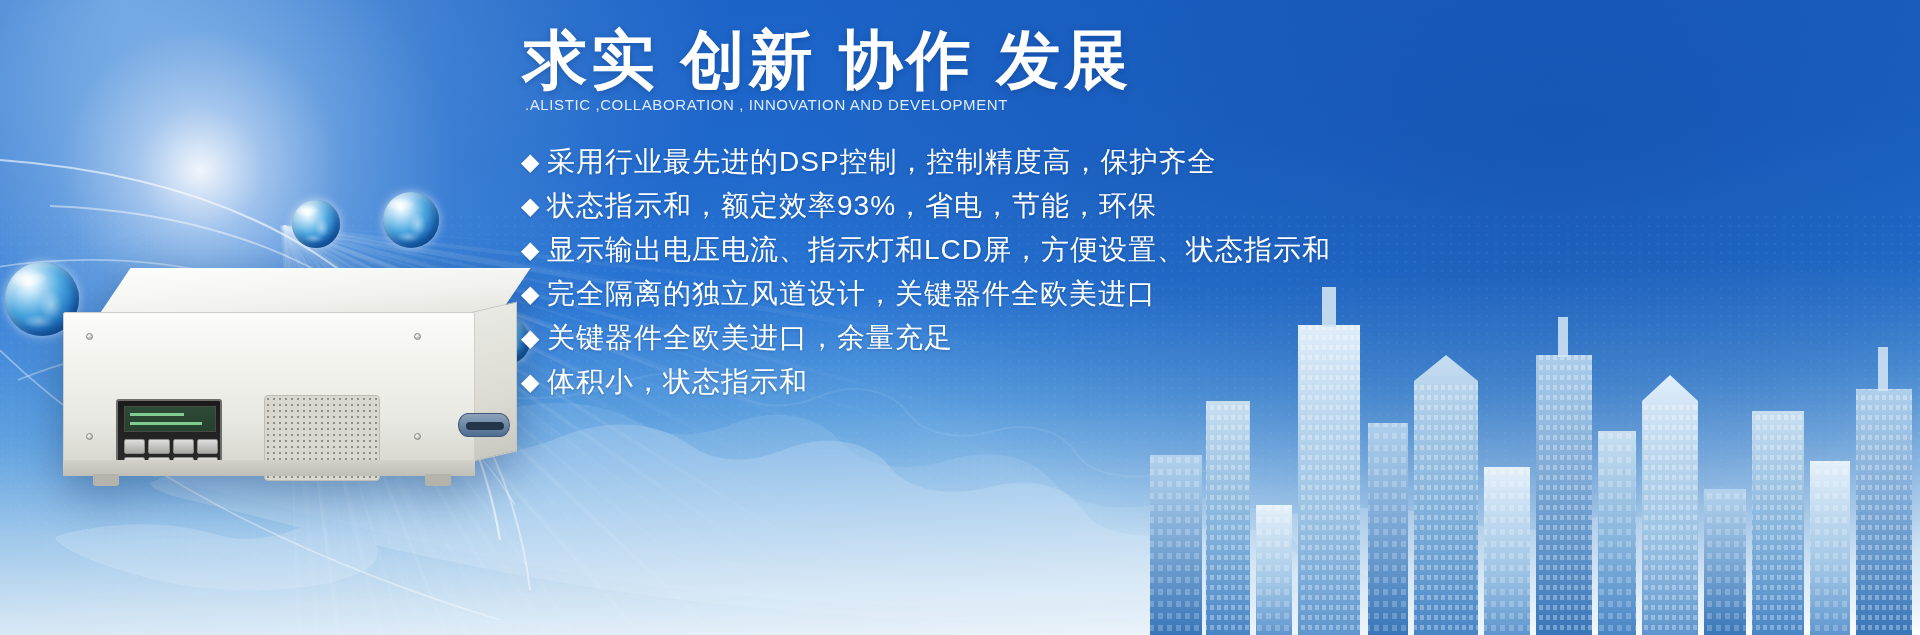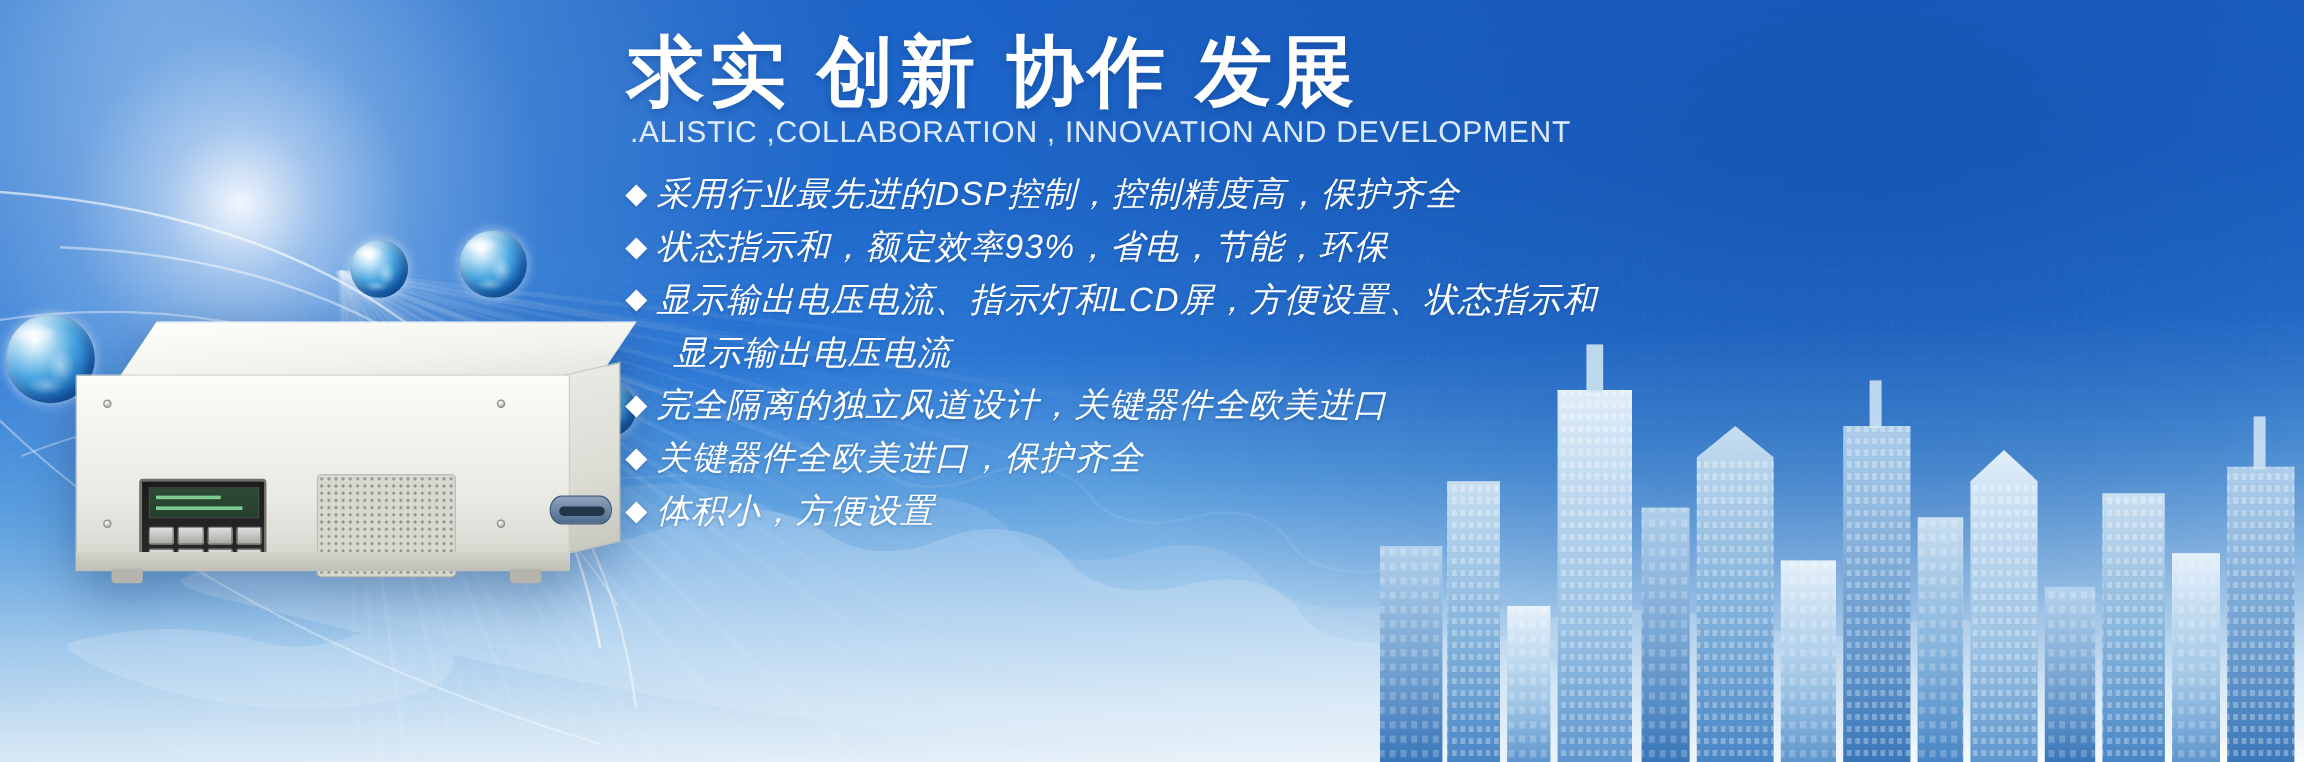--- a/index.html
+++ b/index.html
@@ -143,39 +143,39 @@
     font-weight:bold;
     font-size:64px;
     letter-spacing:4px;
     line-height:1.15;
     white-space:nowrap;
     text-shadow:0 2px 6px rgba(10,50,120,.35);
   }
   .subhead{
     position:absolute;left:10px;top:96px;
     color:#e9f2fd;
-    font-size:25px;
+    font-size:15px;
     letter-spacing:.6px;
     white-space:nowrap;
     opacity:.95;
   }
   .bullets{
     position:absolute;left:6px;top:140px;width:940px;
     color:#ffffff;
     font-size:28px;
     line-height:44px;
     letter-spacing:1px;
     text-shadow:0 1px 3px rgba(10,45,110,.30);
   }
   .b-row{display:flex;align-items:flex-start;white-space:nowrap;}
   .b-mark{
     width:26px;flex:0 0 26px;color:#ffffff;font-size:24px;line-height:44px;
   }
   .b-mark.blank{visibility:hidden;}
-  .b-text{flex:1 1 auto;font-style:italic;}
+  .b-text{flex:1 1 auto;}
   .b-indent .b-text{padding-left:14px;}
 </style>
 </head>
 <body>
 
 <div class="banner">
 
   <div class="bg-base"></div>
   <div class="bg-right-deep"></div>
   <div class="bg-left-wash"></div>
@@ -383,32 +383,28 @@
           <span class="b-text">采用行业最先进的DSP控制，控制精度高，保护齐全</span>
         </div>
         <div class="b-row">
           <span class="b-mark">◆</span>
           <span class="b-text">状态指示和，额定效率93%，省电，节能，环保</span>
         </div>
         <div class="b-row">
           <span class="b-mark">◆</span>
           <span class="b-text">显示输出电压电流、指示灯和LCD屏，方便设置、状态指示和</span>
         </div>
-        <div class="b-row b-indent">
-          <span class="b-mark blank">◆</span>
-          <span class="b-text">显示输出电压电流</span>
-        </div>
         <div class="b-row">
           <span class="b-mark">◆</span>
           <span class="b-text">完全隔离的独立风道设计，关键器件全欧美进口</span>
         </div>
         <div class="b-row">
           <span class="b-mark">◆</span>
-          <span class="b-text">关键器件全欧美进口，保护齐全</span>
-        </div>
-        <div class="b-row">
-          <span class="b-mark">◆</span>
-          <span class="b-text">体积小，方便设置</span>
+          <span class="b-text">关键器件全欧美进口，余量充足</span>
+        </div>
+        <div class="b-row">
+          <span class="b-mark">◆</span>
+          <span class="b-text">体积小，状态指示和</span>
         </div>
       </div>
   </div>
 
 </div>
 
 </body></html>

